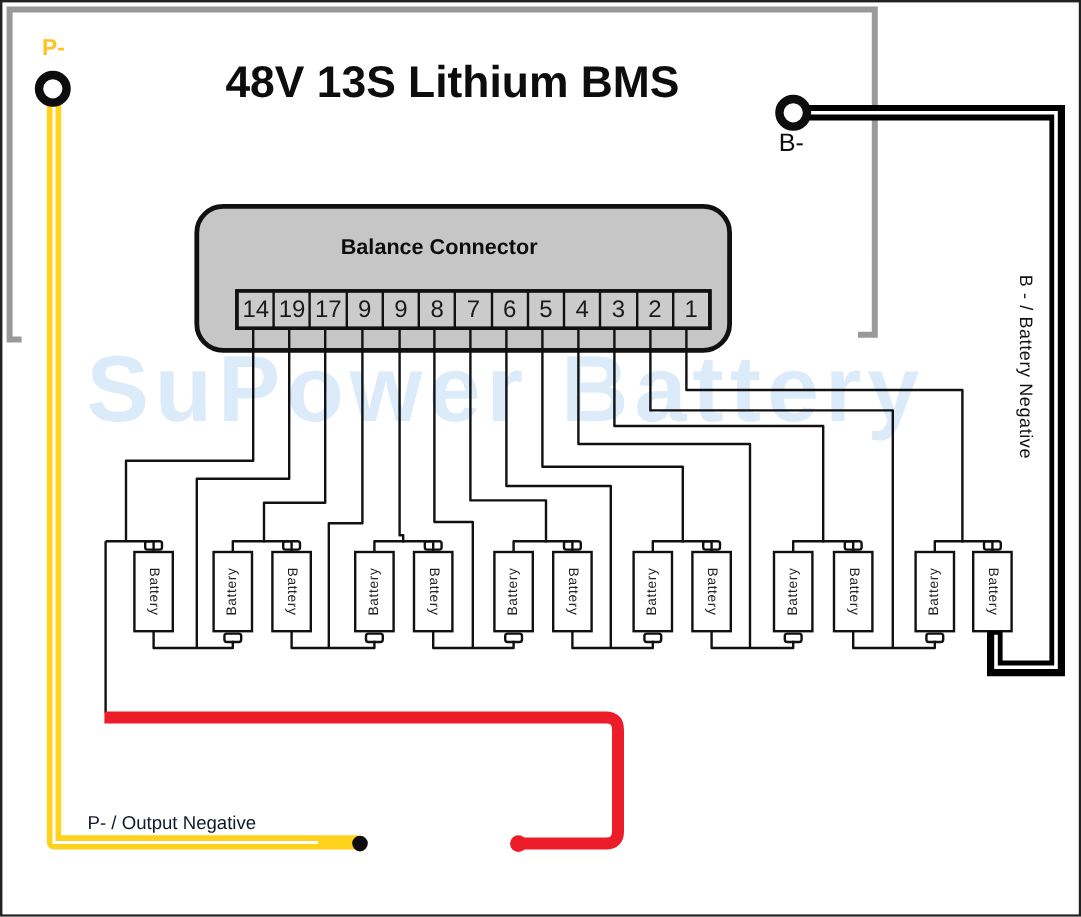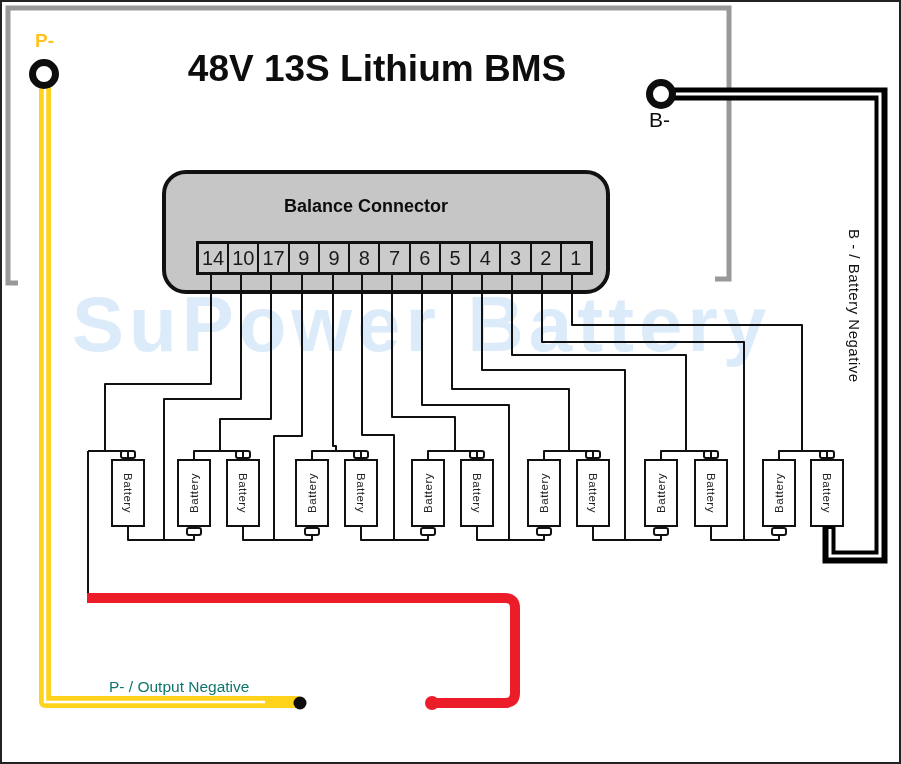--- a/index.html
+++ b/index.html
@@ -30,21 +30,21 @@
   .battery{position:absolute;width:34px;height:68px;border:2px solid #111;background:#fff;
            box-sizing:border-box;display:flex;align-items:center;justify-content:center;z-index:2;}
   .battery span{writing-mode:vertical-rl;font-size:11.5px;color:#222;letter-spacing:.5px;}
   .battery.flipped span{transform:rotate(180deg);}
   .nub{position:absolute;width:16px;height:9px;border:2px solid #111;background:#fff;
        border-radius:3px;box-sizing:border-box;z-index:2;}
   
   .vert-label{left:844px;top:227px;writing-mode:vertical-rl;font-size:15px;color:#111;
               z-index:2;letter-spacing:.5px;}
   
-  .outneg-label{left:71px;top:676px;font-size:15.5px;color:#0f766e;z-index:2;margin-left:36px;}
+  .outneg-label{left:71px;top:676px;font-size:15.5px;color:#0f172a;z-index:2;}
   .load-box{left:232px;top:638px;width:258px;height:110px;border:3px solid #1b23c0;
             box-sizing:border-box;z-index:2;background:#fff;}
   .load-title{position:absolute;left:0;right:0;top:14px;text-align:center;font-size:16px;
               font-weight:bold;color:#3845c7;}
   .neg-label{position:absolute;left:15px;top:66px;font-family:"Liberation Serif",serif;
              font-size:20px;font-weight:bold;color:#0d0d0d;}
   .pos-label{position:absolute;right:10px;top:66px;font-family:"Liberation Serif",serif;
              font-size:20px;font-weight:bold;color:#e50f20;}
   
   .wires{position:absolute;left:0;top:0;z-index:5;pointer-events:none;}
@@ -61,21 +61,21 @@
   <div class="abs pminus-label" style="color: rgb(255, 194, 30);">P-</div>
   <div class="abs ring" style="left:27px;top:57px;"></div>
 
   <div class="abs ring" style="left:644px;top:77px;"></div>
   <div class="abs bminus-label">B-</div>
 
   <div class="abs connector">
     <div class="connector-label">Balance Connector</div>
     <div class="pin-row" id="pin-row">
         <div class="pin">14</div>
-        <div class="pin">10</div>
+        <div class="pin">19</div>
         <div class="pin">17</div>
         <div class="pin">9</div>
         <div class="pin">9</div>
         <div class="pin">8</div>
         <div class="pin">7</div>
         <div class="pin">6</div>
         <div class="pin">5</div>
         <div class="pin">4</div>
         <div class="pin">3</div>
         <div class="pin">2</div>

